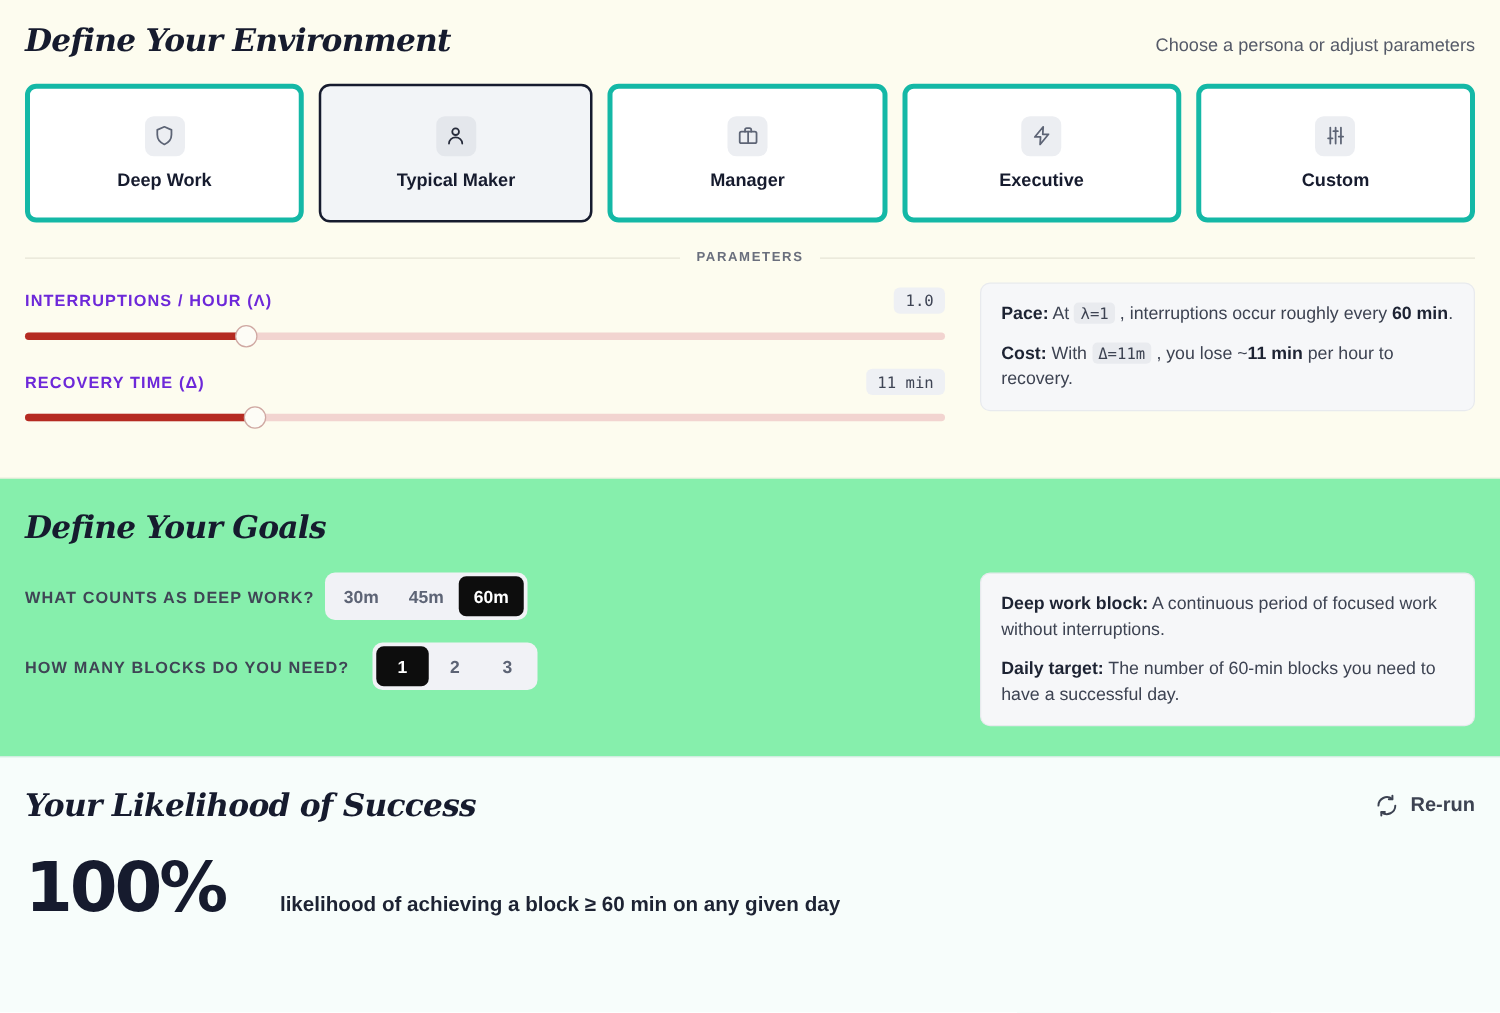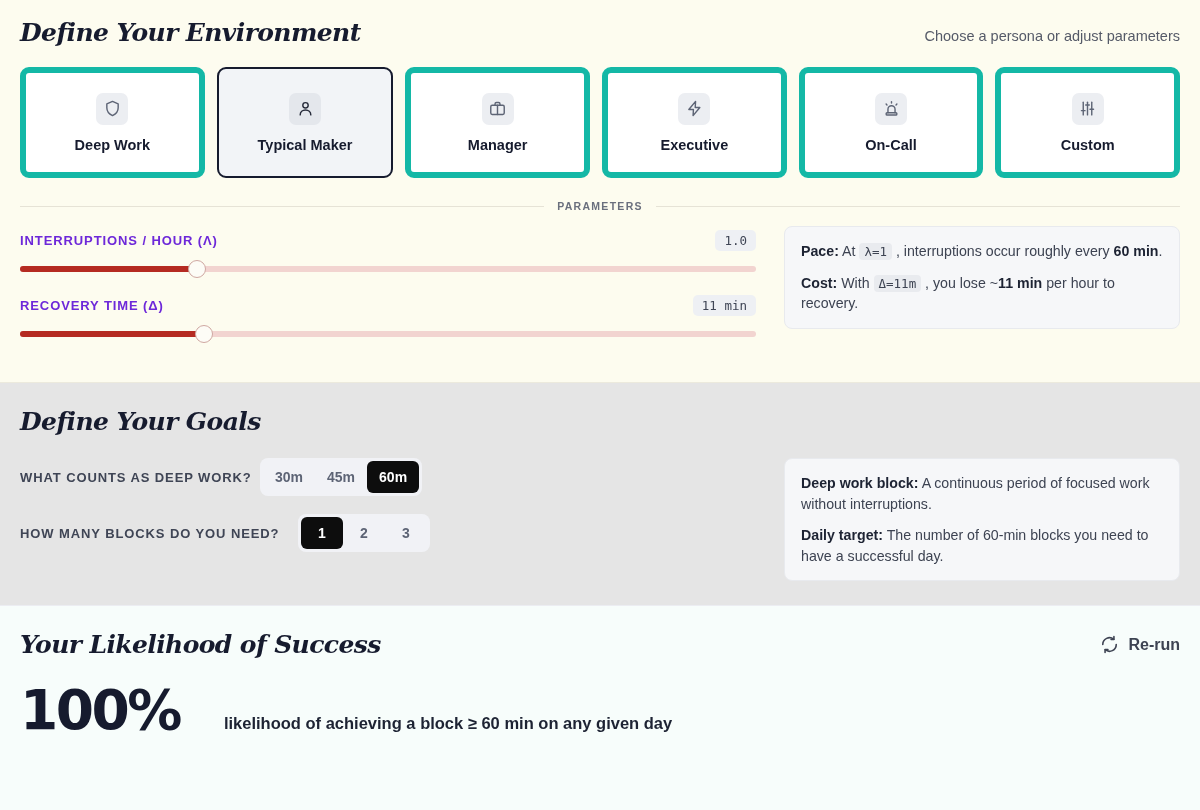--- a/index.html
+++ b/index.html
@@ -28,21 +28,21 @@
     font-size: 25px;
     letter-spacing: -0.6px;
     color: #161b2e;
   }
   .subtitle { font-size: 14.5px; color: #555a68; }
 
   .persona-row { display: flex; gap: 12px; }
   .persona {
     flex: 1 1 0;
     background: #ffffff;
-    border: 6px solid #14b8a6;
+    border: 4px solid #14b8a6;
     border-radius: 9px;
     height: 111px;
     display: flex; flex-direction: column;
     align-items: center; justify-content: center;
     gap: 12px;
     cursor: pointer;
   }
   .persona.selected {
     background: #f2f4f7;
     border: 2.5px solid #161b2e;
@@ -137,21 +137,21 @@
     font-size: 12.5px;
     background: #e9ebef;
     border-radius: 4px;
     padding: 1px 5px;
     color: #3d4352;
     margin-top: 28px;
   }
 
   
   .sec-goals {
-    background: #e5e5e5;
+    background: #86efac;
     padding: 24px 20px 24px 20px;
     border-bottom: 1px solid #ecedf2;
   }
   .sec-goals .title { margin-bottom: 22px; display: block; }
   .goals-body { display: flex; gap: 28px; align-items: flex-start; }
   .goals-left { width: 736px; flex: 0 0 736px; }
   .goal-row { display: flex; align-items: center; margin-bottom: 18px; }
   .goal-row:last-child { margin-bottom: 0; }
   .goal-label {
     font-size: 13px; font-weight: 700; letter-spacing: 0.9px;
@@ -251,32 +251,20 @@
 
       <div class="persona">
         <span class="p-icon">
           <svg viewBox="0 0 24 24" fill="none" stroke="#5d6475" stroke-width="2" stroke-linecap="round" stroke-linejoin="round">
               <path d="M13.5 2 L4 13.5 h6.5 L10 22 l9.5-11.5 H13 Z"></path>
             </svg>
         </span>
         <span class="p-label">Executive</span>
       </div>
 
-      <div class="persona">
-        <span class="p-icon">
-          <svg viewBox="0 0 24 24" fill="none" stroke="#5d6475" stroke-width="2" stroke-linecap="round" stroke-linejoin="round">
-              <path d="M7 18 v-5 a5 5 0 0 1 10 0 v5"></path>
-              <rect x="4.5" y="18" width="15" height="3.2" rx="1.2"></rect>
-              <path d="M12 4.2 V2.5"></path>
-              <path d="M5.6 7 L4.4 5.8"></path>
-              <path d="M18.4 7 L19.6 5.8"></path>
-            </svg>
-        </span>
-        <span class="p-label">On-Call</span>
-      </div>
 
       <div class="persona">
         <span class="p-icon">
           <svg viewBox="0 0 24 24" fill="none" stroke="#5d6475" stroke-width="2" stroke-linecap="round" stroke-linejoin="round">
               <path d="M6 3 V21"></path>
               <path d="M12 3 V21"></path>
               <path d="M18 3 V21"></path>
               <path d="M3.5 15 H8.5"></path>
               <path d="M9.5 7 H14.5"></path>
               <path d="M15.5 13 H20.5"></path>

